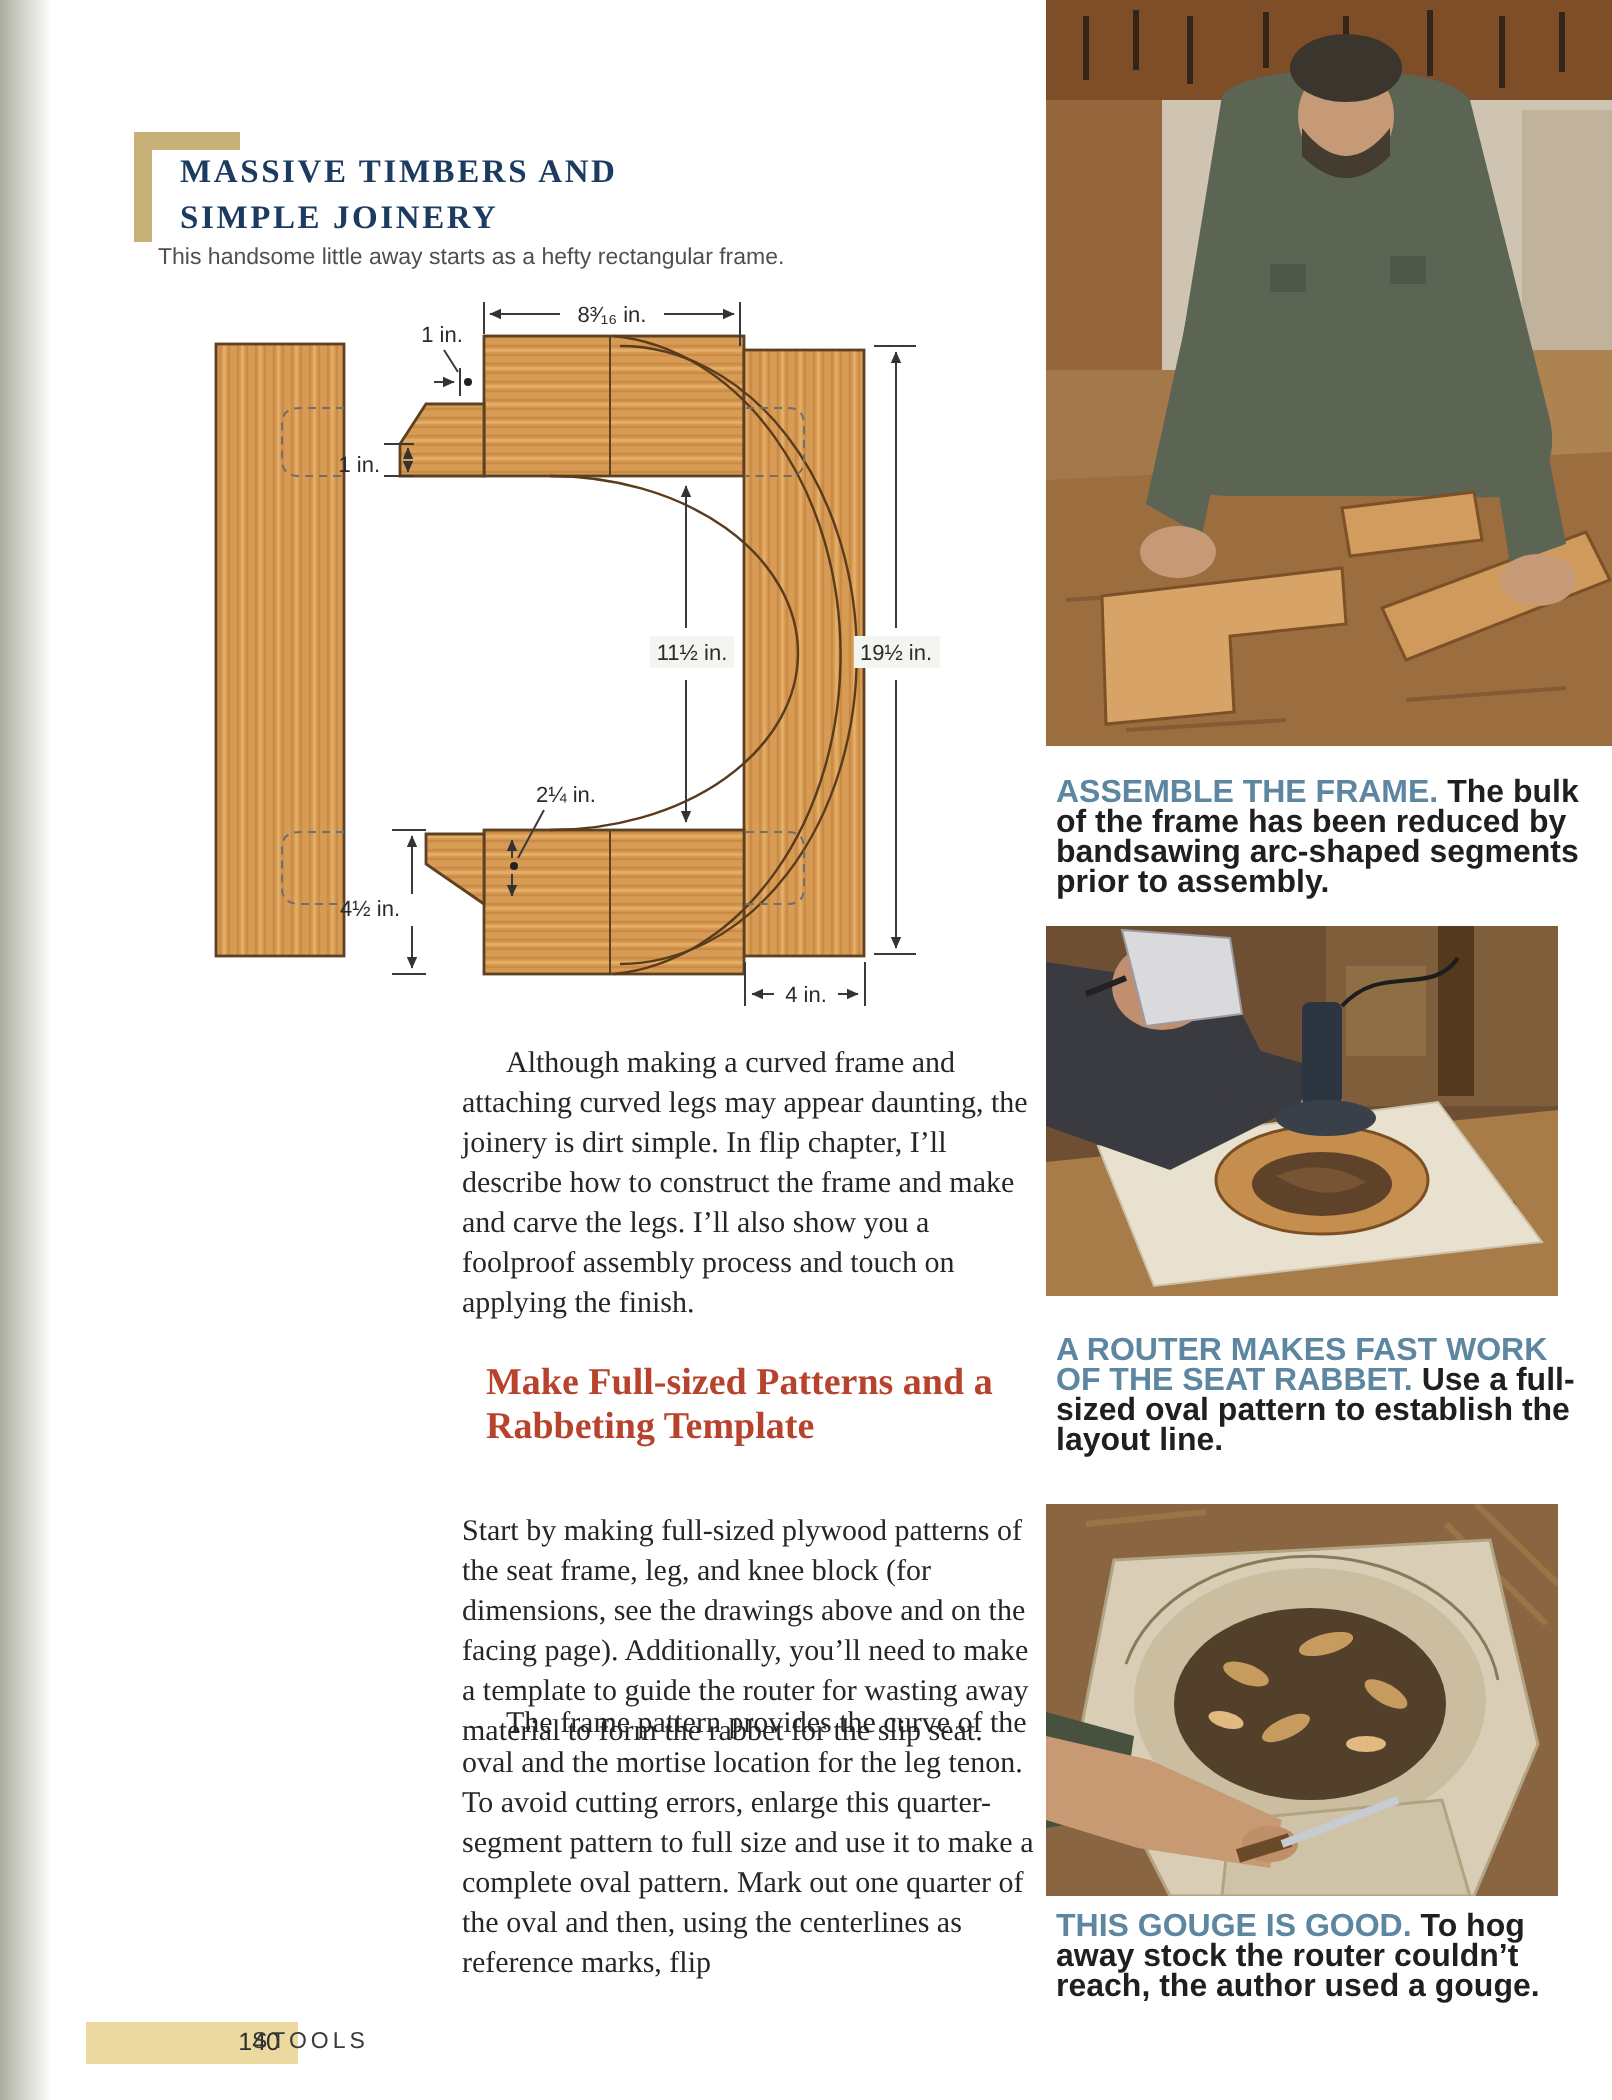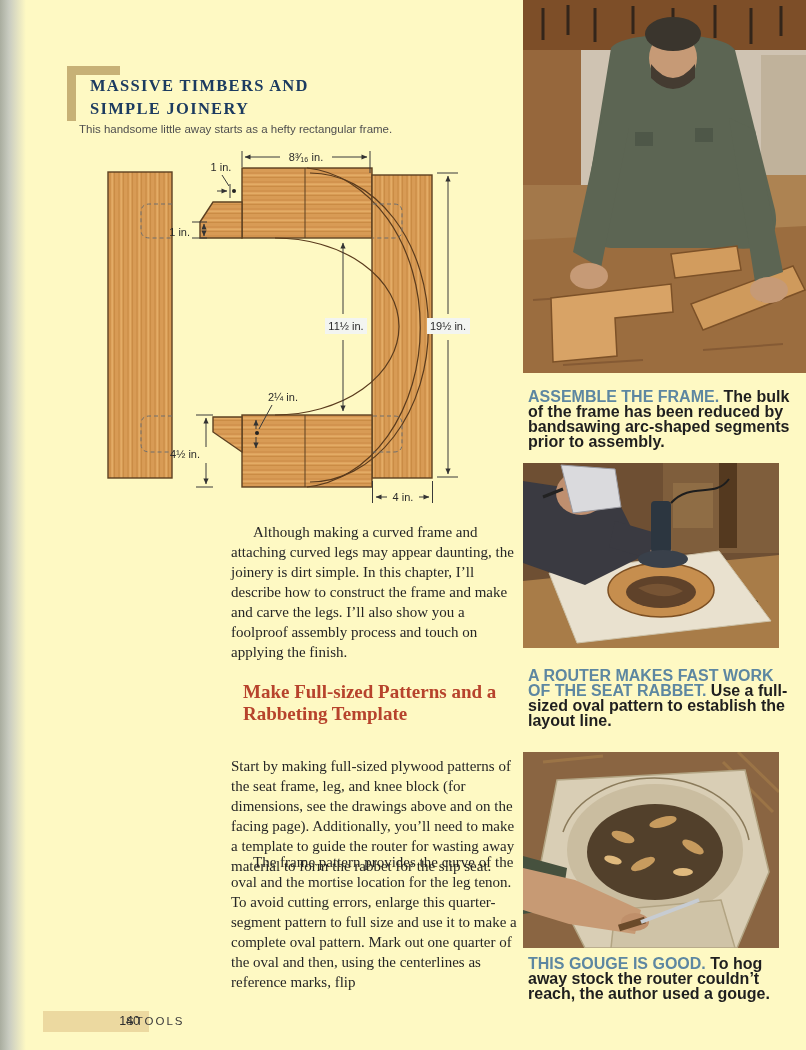--- a/index.html
+++ b/index.html
@@ -1,16 +1,16 @@
 <!DOCTYPE html>
 <html><head>
 <meta charset="utf-8">
 <style>
   html,body{margin:0;padding:0;background:#e8e8e6;}
-  .page{position:relative;width:806px;height:1050px;background:#fef9c3;overflow:hidden;
+  .page{position:relative;width:806px;height:1050px;background:#ffffff;overflow:hidden;
         font-family:"Liberation Sans",sans-serif;}
   .edge-shadow{position:absolute;left:0;top:0;width:26px;height:1050px;
         background:linear-gradient(90deg,#a9ad9f 0%,#c9ccc1 35%,rgba(243,245,241,0) 100%);}
   .corner-bracket{position:absolute;left:67px;top:66px;width:44px;height:46px;
         border-left:9px solid #c7b176;border-top:9px solid #c7b176;}
   h1.title{position:absolute;left:90px;top:74px;margin:0;
         font-family:"Liberation Serif",serif;font-weight:bold;font-size:16.5px;
         line-height:23px;letter-spacing:1.3px;color:#1c3b60;}
   .intro{position:absolute;left:79px;top:123px;margin:0;font-size:11.5px;color:#4f4f4f;}
   svg.diagram{position:absolute;left:85px;top:146px;width:390px;height:372px;
@@ -136,21 +136,21 @@
       <text x="200" y="458" text-anchor="end" fill="#2b2b2b" stroke="none">4½ in.</text>
 
       <line x1="372.5" y1="481" x2="372.5" y2="503"></line>
       <line x1="432.5" y1="481" x2="432.5" y2="503"></line>
       <line x1="387" y1="497" x2="376" y2="497" marker-end="url(#ar)"></line>
       <line x1="419" y1="497" x2="429" y2="497" marker-end="url(#ar)"></line>
       <text x="403" y="501" text-anchor="middle" fill="#2b2b2b" stroke="none">4 in.</text>
     </g>
   </svg>
 
-  <p class="para p1 indent">Although making a curved frame and attaching curved legs may appear daunting, the joinery is dirt simple. In this chapter, I’ll describe how to construct the frame and make and carve the legs. I’ll also show you a foolproof assembly process and touch on applying the finish.</p>
+  <p class="para p1 indent">Although making a curved frame and attaching curved legs may appear daunting, the joinery is dirt simple. In flip chapter, I’ll describe how to construct the frame and make and carve the legs. I’ll also show you a foolproof assembly process and touch on applying the finish.</p>
   <h2 class="section-heading">Make Full-sized Patterns and a Rabbeting Template</h2>
   <p class="para p2">Start by making full-sized plywood patterns of the seat frame, leg, and knee block (for dimensions, see the drawings above and on the facing page). Additionally, you’ll need to make a template to guide the router for wasting away material to form the rabbet for the slip seat.</p>
   <p class="para p3 indent">The frame pattern provides the curve of the oval and the mortise location for the leg tenon. To avoid cutting errors, enlarge this quarter-segment pattern to full size and use it to make a complete oval pattern. Mark out one quarter of the oval and then, using the centerlines as reference marks, flip</p>
 
   <figure class="photo ph1">
     <svg viewBox="0 0 283 373">
       <g>
         <rect width="283" height="373" fill="#cfc3b2"></rect>
         <rect width="283" height="50" fill="#7d4e28"></rect>
         <g stroke="#33251a" stroke-width="3">

